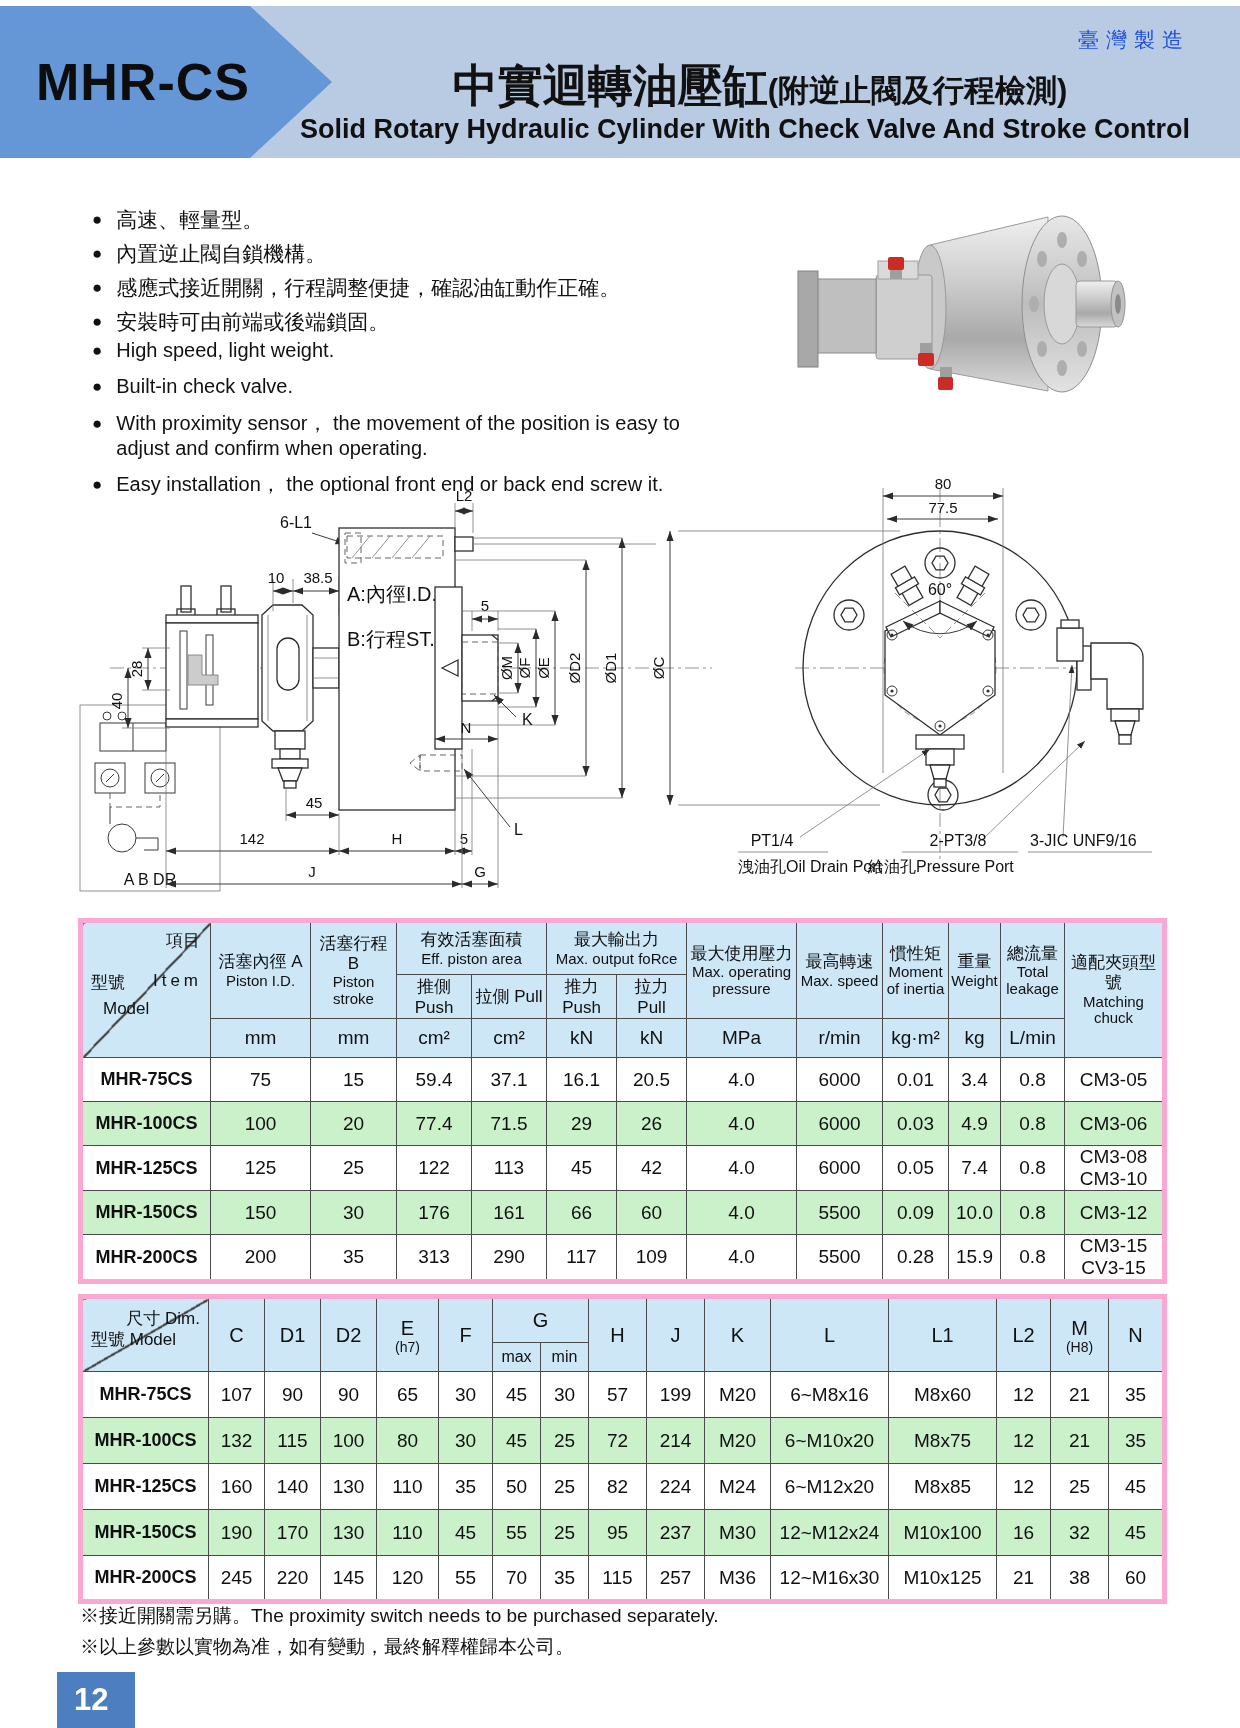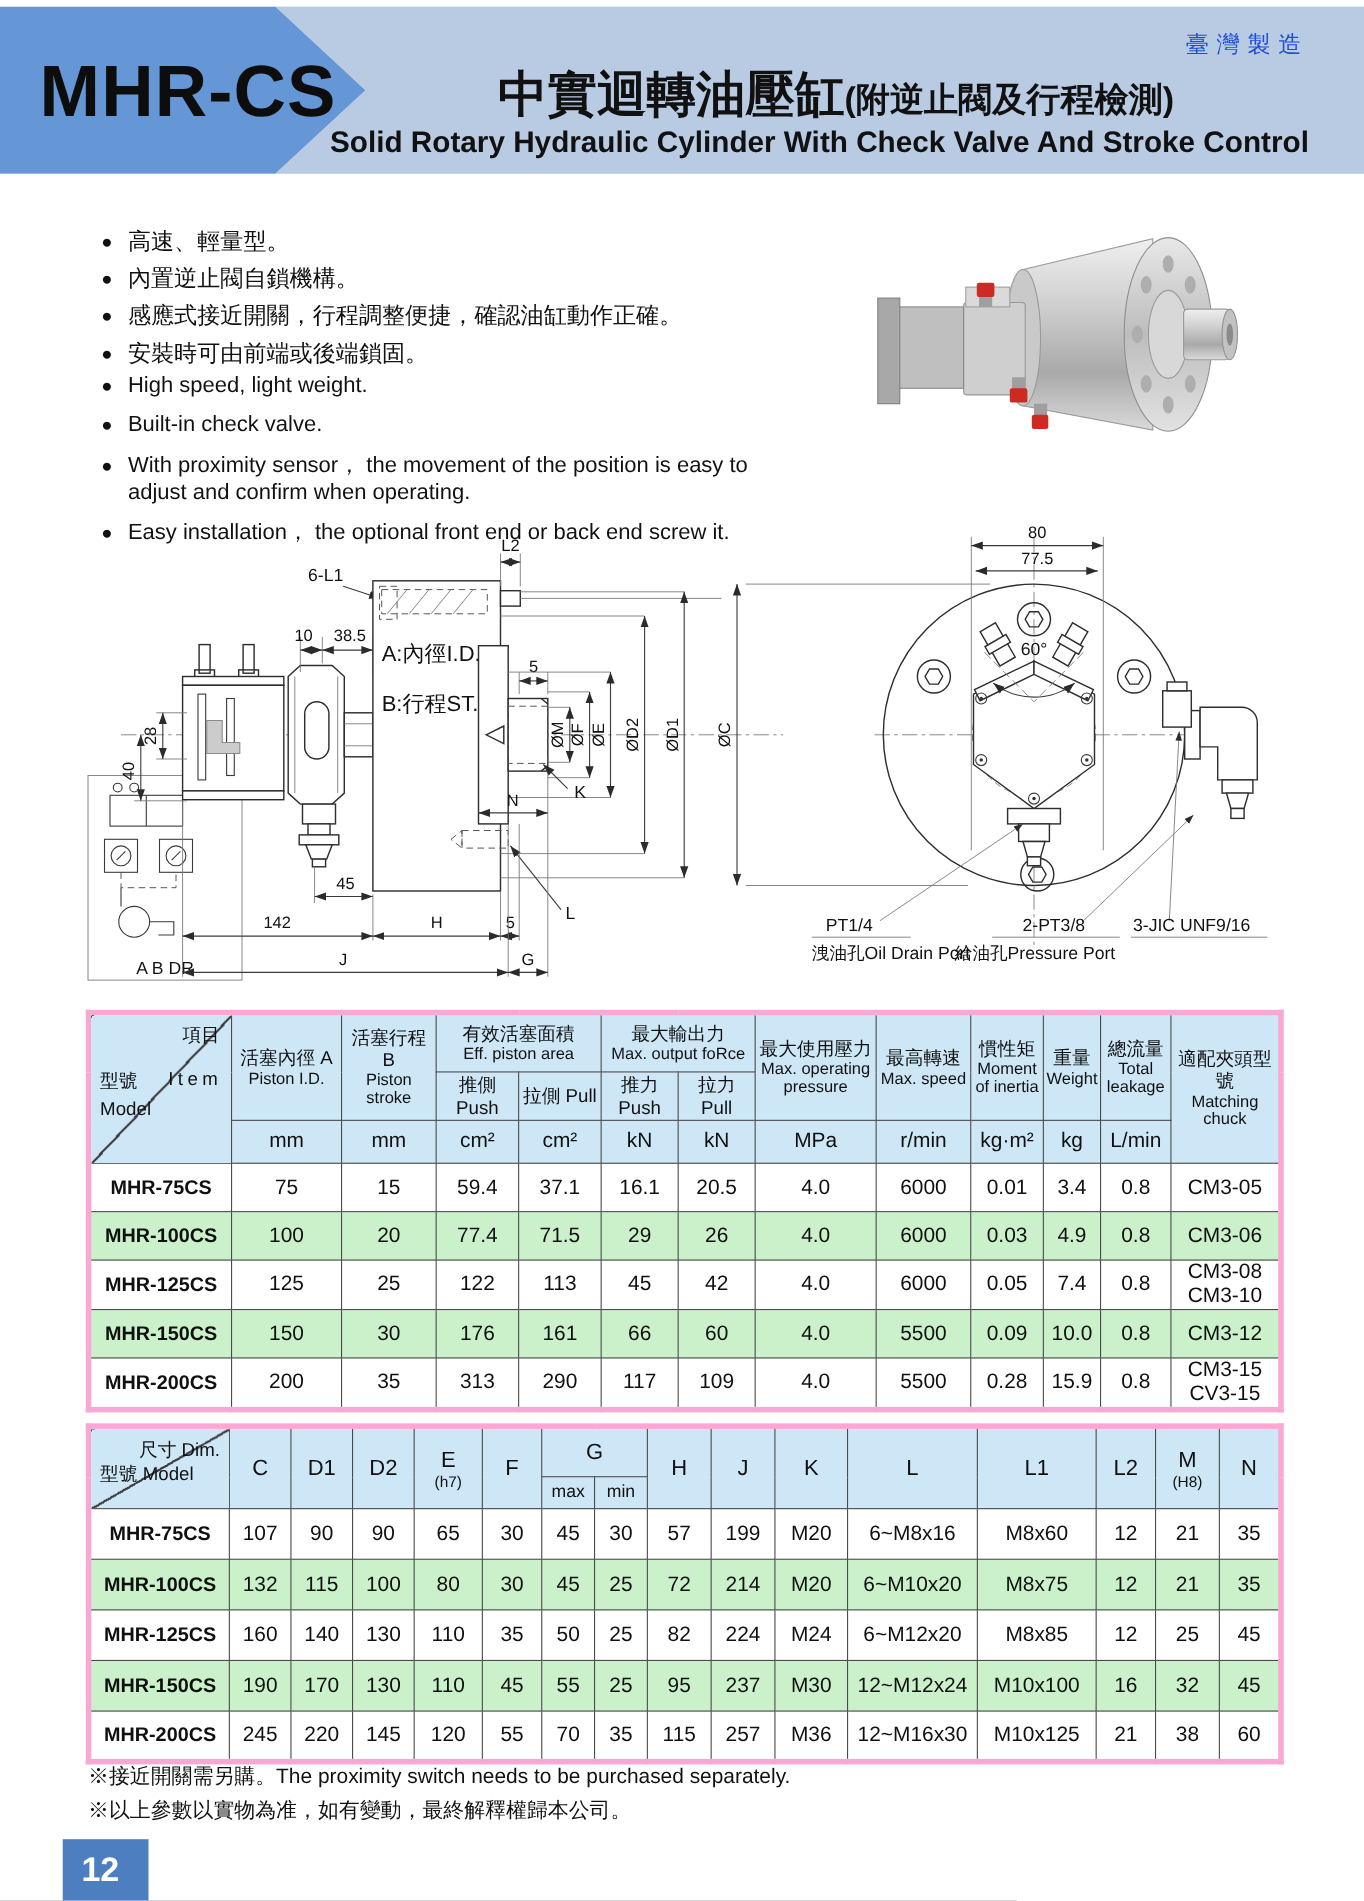--- a/index.html
+++ b/index.html
@@ -8,21 +8,21 @@
   *{box-sizing:border-box}
   body{margin:0;background:#888}
   .page{position:relative;width:1240px;height:1728px;background:#fff;margin:0 auto;
         font-family:"Liberation Sans",sans-serif;color:#111;overflow:hidden}
 
   
   .band{position:absolute;top:6px;left:0;width:1240px;height:152px;background:var(--band)}
   .arrow{position:absolute;top:6px;left:0;width:332px;height:152px;background:var(--arrow);
          clip-path:polygon(0 0,250px 0,332px 76px,250px 152px,0 152px);
          display:flex;align-items:center;padding-left:36px}
-  .arrow .model{font-size:66px;font-weight:bold;color:#0d0d0d;letter-spacing:1px}
+  .arrow .model{font-size:52px;font-weight:bold;color:#0d0d0d;letter-spacing:1px}
   .made-in{position:absolute;top:26px;right:50px;font-size:21px;letter-spacing:7px;color:#1d4ed8}
   .title-zh{position:absolute;top:56px;left:340px;width:840px;text-align:center;
             font-size:45px;font-weight:bold;white-space:nowrap}
   .title-zh .paren{font-size:31px}
   .title-en{position:absolute;top:114px;left:300px;width:880px;text-align:center;
             font-size:27px;font-weight:bold;white-space:nowrap}
 
   
   .features{position:absolute;left:92px;width:590px;margin:0;padding:0;list-style:none}
   .features.zh{top:207px;font-size:21px}
@@ -455,21 +455,21 @@
         <col style="width:52px">
         <col style="width:64px">
         <col style="width:100px">
     </colgroup>
     <thead>
       <tr class="hr1">
         <td class="corner" rowspan="3">
           <span style="top:6px;right:10px">項目</span>
           <span class="sp-item" style="top:48px;right:8px">Item</span>
           <span style="top:48px;left:8px">型號</span>
-          <span style="top:76px;left:8px">Model</span>
+          <span style="top:76px;left:20px">Model</span>
         </td>
         <td rowspan="2">
           <div class="zh">活塞內徑 A</div>
           <div class="en">Piston I.D.</div>
         </td>
         <td rowspan="2">
           <div class="zh">活塞行程 B</div>
           <div class="en">Piston stroke</div>
         </td>
         <td colspan="2">

